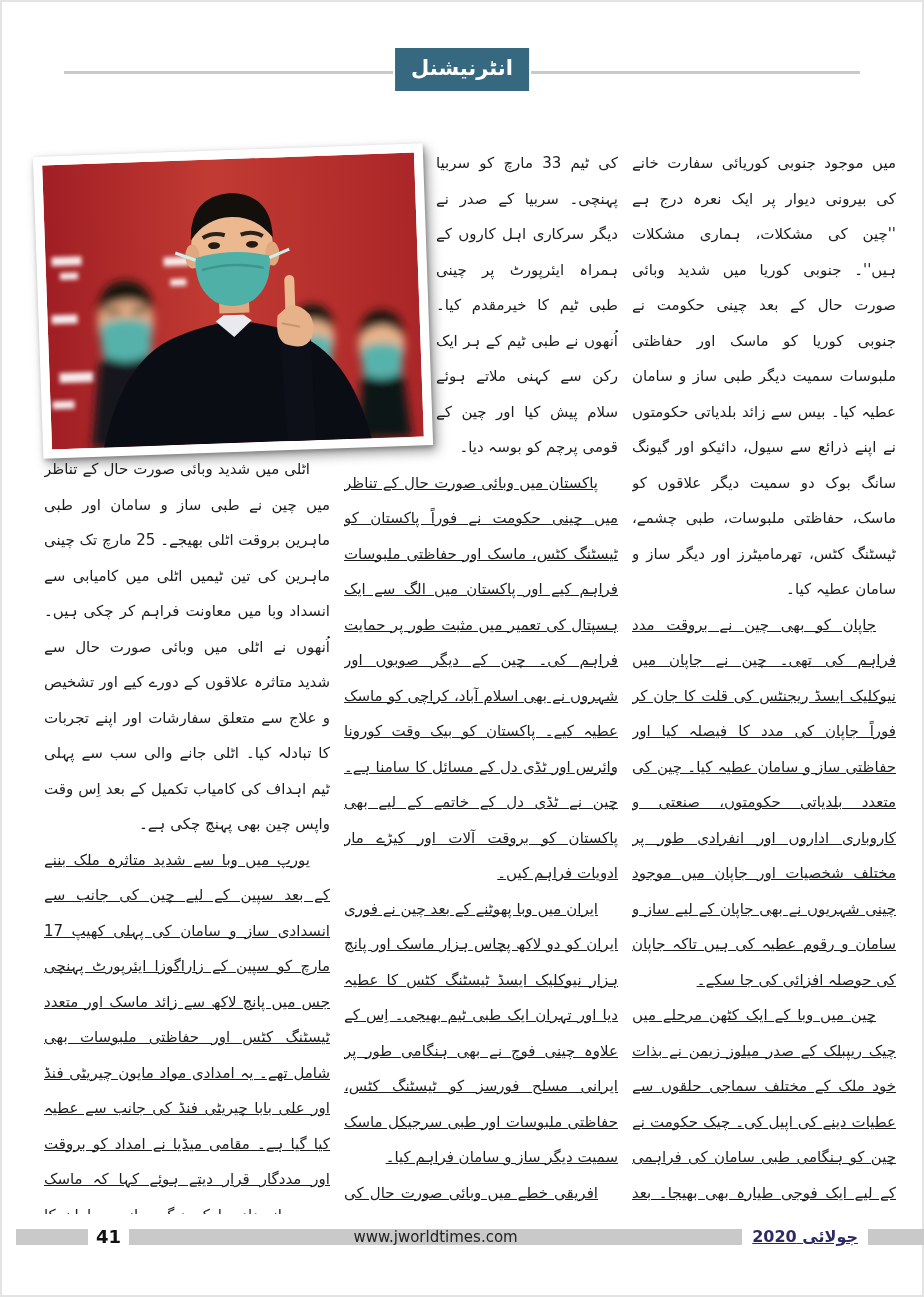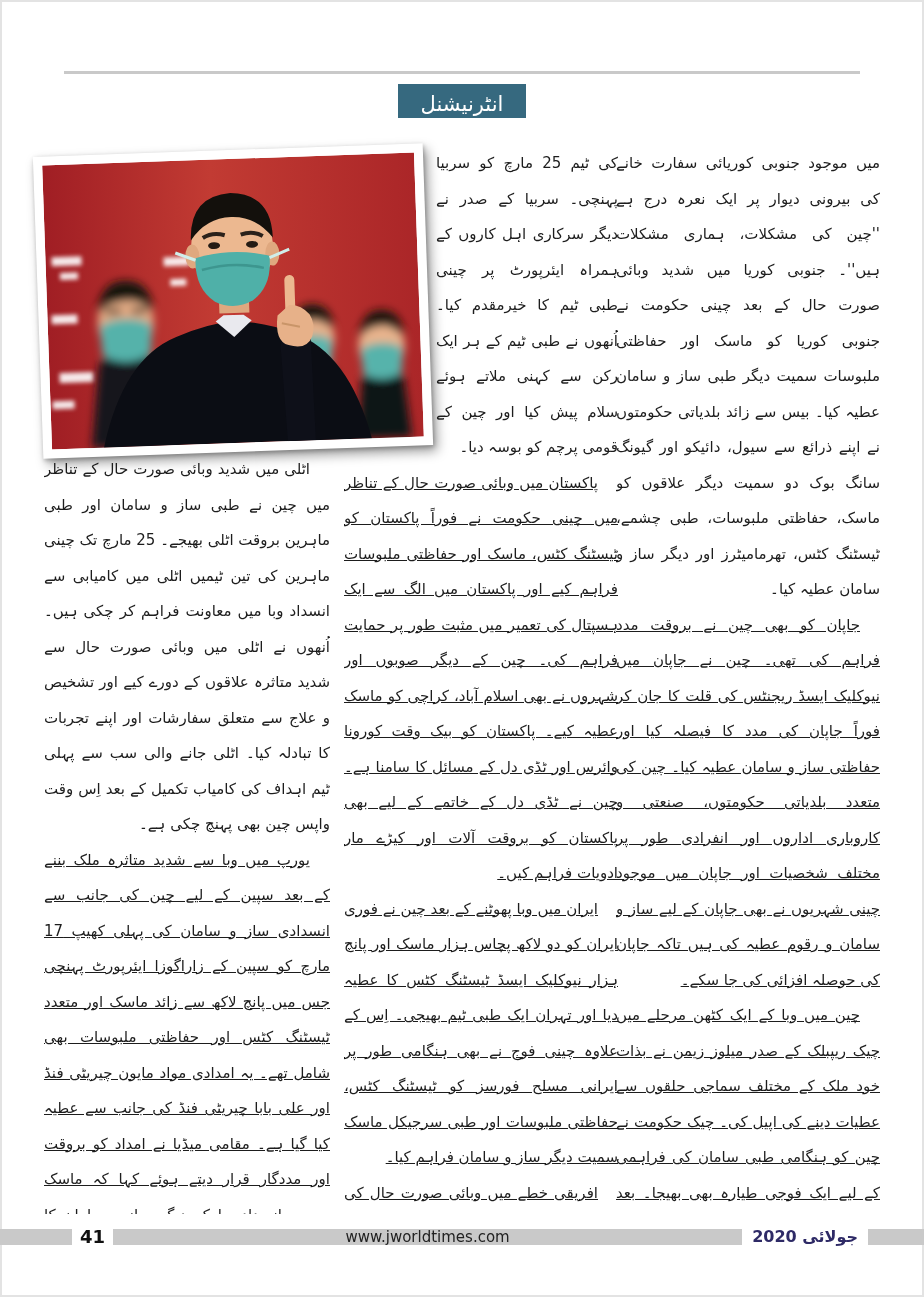--- a/index.html
+++ b/index.html
@@ -10,70 +10,69 @@
     box-shadow:inset 0 0 0 2px #e3e3e3;
     overflow:hidden;
     font-family:"DejaVu Sans",sans-serif;
     color:#1c1c1c;
   }
   
   .hdr{position:absolute;top:48px;left:0;width:100%;height:48px;}
   .hdr-rule{position:absolute;top:23px;left:64px;right:64px;height:3px;background:#c9c9c9;}
   .hdr-badge{
     position:absolute;top:0;left:50%;transform:translateX(-50%);
-    min-width:96px;padding:7px 16px 0;
+    min-width:96px;padding:7px 16px 9px;
     background:#36697f;color:#ffffff;
-    font-size:21px;font-weight:normal;text-align:center;
+    font-size:21px;font-weight:bold;text-align:center;
     direction:rtl;line-height:1.3;
     box-shadow:0 0 0 2px #ffffff;
-    margin-top:36px;
   }
   
   .photo-wrap{
     position:absolute;left:38px;top:150px;
     width:372px;height:284px;
     background:#ffffff;padding:9px;
     transform:rotate(-2deg);
     box-shadow:4px 6px 12px rgba(0,0,0,.38),1px 2px 4px rgba(0,0,0,.25);
   }
   .photo-wrap svg{display:block;width:100%;height:100%;}
   
   .col{
     position:absolute;top:146px;height:1068px;
     direction:rtl;text-align:justify;overflow:hidden;
   }
   .col p{
     margin:0;font-size:15px;line-height:35.5px;color:#1d1d1d;
   }
   .col p + p,.col h2 + p{text-indent:0;text-decoration:underline;}
   .col p.indent{text-indent:20px;}
-  .col-right{right:44px;width:264px;}
+  .col-right{right:28px;width:264px;}
   .col-middle{left:344px;width:274px;}
   .col-left{left:44px;width:286px;top:452px;height:762px;}
   .photo-spacer{float:left;width:92px;height:318px;}
   
   .ftr{
-    position:absolute;left:0;right:0;top:1226px;height:22px;
+    position:absolute;left:16px;right:0;top:1226px;height:22px;
     display:flex;align-items:center;
   }
   .ftr .bar{background:#c9c9c9;height:16px;}
   .bar-left{width:72px;}
   .bar-right{width:56px;}
   .ftr .pageno{
     padding:0 8px;font-size:18px;font-weight:bold;color:#111;line-height:16px;
   }
   .bar-main{
     flex:1;display:flex;align-items:center;justify-content:center;
   }
   .bar-main .site{
     font-size:15px;color:#222;line-height:16px;
   }
   .ftr .issue{
     padding:0 10px;direction:rtl;font-size:16px;font-weight:bold;
-    color:#2e2a66;white-space:nowrap;line-height:16px;
+    color:#2e2a66;white-space:nowrap;line-height:16px;text-decoration:underline;
   }
 </style>
 </head>
 <body>
 
 <div class="page">
 
   <div class="hdr">
     <div class="hdr-rule"></div>
     <div class="hdr-badge">انٹرنیشنل</div>
@@ -150,21 +149,21 @@
 
   <div class="col col-right">
     <p>میں موجود جنوبی کوریائی سفارت خانے کی بیرونی دیوار پر ایک نعرہ درج ہے ''چین کی مشکلات، ہماری مشکلات ہیں''۔ جنوبی کوریا میں شدید وبائی صورت حال کے بعد چینی حکومت نے جنوبی کوریا کو ماسک اور حفاظتی ملبوسات سمیت دیگر طبی ساز و سامان عطیہ کیا۔ بیس سے زائد بلدیاتی حکومتوں نے اپنے ذرائع سے سیول، دائیکو اور گیونگ سانگ بوک دو سمیت دیگر علاقوں کو ماسک، حفاظتی ملبوسات، طبی چشمے، ٹیسٹنگ کٹس، تھرمامیٹرز اور دیگر ساز و سامان عطیہ کیا۔</p>
     <p class="indent">جاپان کو بھی چین نے بروقت مدد فراہم کی تھی۔ چین نے جاپان میں نیوکلیک ایسڈ ریجنٹس کی قلت کا جان کر فوراً جاپان کی مدد کا فیصلہ کیا اور حفاظتی ساز و سامان عطیہ کیا۔ چین کی متعدد بلدیاتی حکومتوں، صنعتی و کاروباری اداروں اور انفرادی طور پر مختلف شخصیات اور جاپان میں موجود چینی شہریوں نے بھی جاپان کے لیے ساز و سامان و رقوم عطیہ کی ہیں تاکہ جاپان کی حوصلہ افزائی کی جا سکے۔</p>
     <p class="indent">چین میں وبا کے ایک کٹھن مرحلے میں چیک ریپبلک کے صدر میلوز زیمن نے بذات خود ملک کے مختلف سماجی حلقوں سے عطیات دینے کی اپیل کی۔ چیک حکومت نے چین کو ہنگامی طبی سامان کی فراہمی کے لیے ایک فوجی طیارہ بھی بھیجا۔ بعد میں جب چیک ریپبلک کو وبائی صورت حال میں طبی ساز و سامان کی قلت کا سامنا کرنا پڑا، تو چین نے فوراً ٹیسٹنگ کٹس، ماسک سمیت دیگر ساز و سامان چیک ریپبلک تک پہنچایا۔ چیک حکومت کے اعلیٰ عہدہ داروں نے دونوں ممالک کے مابین ''فضائی پل'' کو بے حد سراہا۔</p>
 
   </div>
 
   <div class="col col-middle">
     <div class="photo-spacer"></div>
-    <p>کی ٹیم 25 مارچ کو سربیا پہنچی۔ سربیا کے صدر نے دیگر سرکاری اہل کاروں کے ہمراہ ایئرپورٹ پر چینی طبی ٹیم کا خیرمقدم کیا۔ اُنھوں نے طبی ٹیم کے ہر ایک رکن سے کہنی ملاتے ہوئے سلام پیش کیا اور چین کے قومی پرچم کو بوسہ دیا۔</p>
+    <p>کی ٹیم 33 مارچ کو سربیا پہنچی۔ سربیا کے صدر نے دیگر سرکاری اہل کاروں کے ہمراہ ایئرپورٹ پر چینی طبی ٹیم کا خیرمقدم کیا۔ اُنھوں نے طبی ٹیم کے ہر ایک رکن سے کہنی ملاتے ہوئے سلام پیش کیا اور چین کے قومی پرچم کو بوسہ دیا۔</p>
     <p class="indent">پاکستان میں وبائی صورت حال کے تناظر میں چینی حکومت نے فوراً پاکستان کو ٹیسٹنگ کٹس، ماسک اور حفاظتی ملبوسات فراہم کیے اور پاکستان میں الگ سے ایک ہسپتال کی تعمیر میں مثبت طور پر حمایت فراہم کی۔ چین کے دیگر صوبوں اور شہروں نے بھی اسلام آباد، کراچی کو ماسک عطیہ کیے۔ پاکستان کو بیک وقت کورونا وائرس اور ٹڈی دل کے مسائل کا سامنا ہے۔ چین نے ٹڈی دل کے خاتمے کے لیے بھی پاکستان کو بروقت آلات اور کیڑے مار ادویات فراہم کیں۔</p>
     <p class="indent">ایران میں وبا پھوٹنے کے بعد چین نے فوری ایران کو دو لاکھ پچاس ہزار ماسک اور پانچ ہزار نیوکلیک ایسڈ ٹیسٹنگ کٹس کا عطیہ دیا اور تہران ایک طبی ٹیم بھیجی۔ اِس کے علاوہ چینی فوج نے بھی ہنگامی طور پر ایرانی مسلح فورسز کو ٹیسٹنگ کٹس، حفاظتی ملبوسات اور طبی سرجیکل ماسک سمیت دیگر ساز و سامان فراہم کیا۔</p>
     <p class="indent">افریقی خطے میں وبائی صورت حال کی سنگینی کے تناظر میں افریقی ممالک میں وبا کی روک تھام و کنٹرول کی استعداد بہتر کرنے میں معاونت انتہائی اہم ہے۔ 18 مارچ کو نمیبیا میں چینی سفارت خانے نے نمیبیا کی وزارت صحت کو کووڈ 19 کے لیے ٹیسٹنگ کٹس کا عطیہ دیا۔ اِس سے قبل چینی حکومت نے ملکی سطح پر وبا کے خلاف جنگ کے انتہائی کٹھن لمحے میں بھی افریقا کے مرکز برائے انسداد امراض کو ٹیسٹنگ کٹس کا عطیہ دیا تھا جب کہ چین متعلقہ ممالک کے تقاضوں کے مطابق امداد کی فراہمی جاری رکھے گا۔ اِس کے علاوہ چینی ماہرین نے افریقی ممالک کے ساتھ ویڈیو لنک کے ذریعے اجلاسوں میں بھی شرکت کی ہے اور وبا سے مقابلے کے لیے چینی دانش اور اپنے تجربات کا تبادلہ کیا ہے۔</p>
 
   </div>
 
   <div class="col col-left">
     <p class="indent">اٹلی میں شدید وبائی صورت حال کے تناظر میں چین نے طبی ساز و سامان اور طبی ماہرین بروقت اٹلی بھیجے۔ 25 مارچ تک چینی ماہرین کی تین ٹیمیں اٹلی میں کامیابی سے انسداد وبا میں معاونت فراہم کر چکی ہیں۔ اُنھوں نے اٹلی میں وبائی صورت حال سے شدید متاثرہ علاقوں کے دورے کیے اور تشخیص و علاج سے متعلق سفارشات اور اپنے تجربات کا تبادلہ کیا۔ اٹلی جانے والی سب سے پہلی ٹیم اہداف کی کامیاب تکمیل کے بعد اِس وقت واپس چین بھی پہنچ چکی ہے۔</p>
     <p class="indent">یورپ میں وبا سے شدید متاثرہ ملک بننے کے بعد سپین کے لیے چین کی جانب سے انسدادی ساز و سامان کی پہلی کھیپ 17 مارچ کو سپین کے زاراگوزا ایئرپورٹ پہنچی جس میں پانچ لاکھ سے زائد ماسک اور متعدد ٹیسٹنگ کٹس اور حفاظتی ملبوسات بھی شامل تھے۔ یہ امدادی مواد مایون چیریٹی فنڈ اور علی بابا چیریٹی فنڈ کی جانب سے عطیہ کیا گیا ہے۔ مقامی میڈیا نے امداد کو بروقت اور مددگار قرار دیتے ہوئے کہا کہ ماسک سمیت انسداد وبا کے دیگر ساز و سامان کا پہنچنا ہسپانوی عوام کے لیے حوصلہ افزا ہے۔</p>
 

